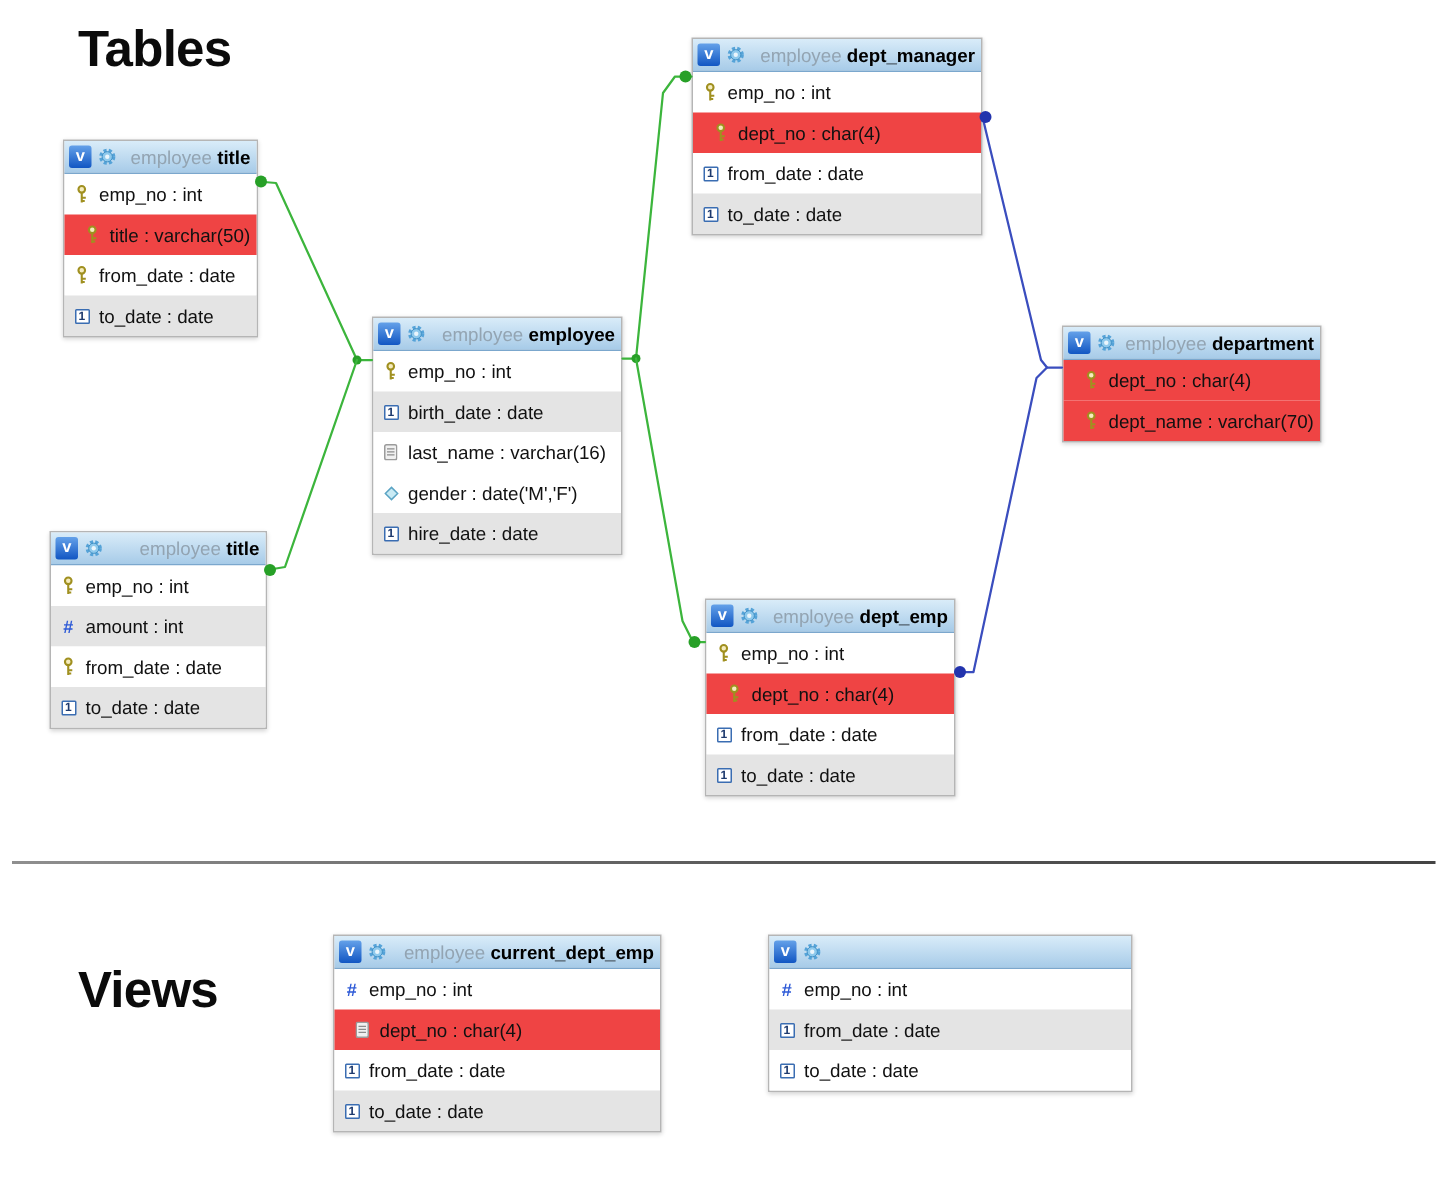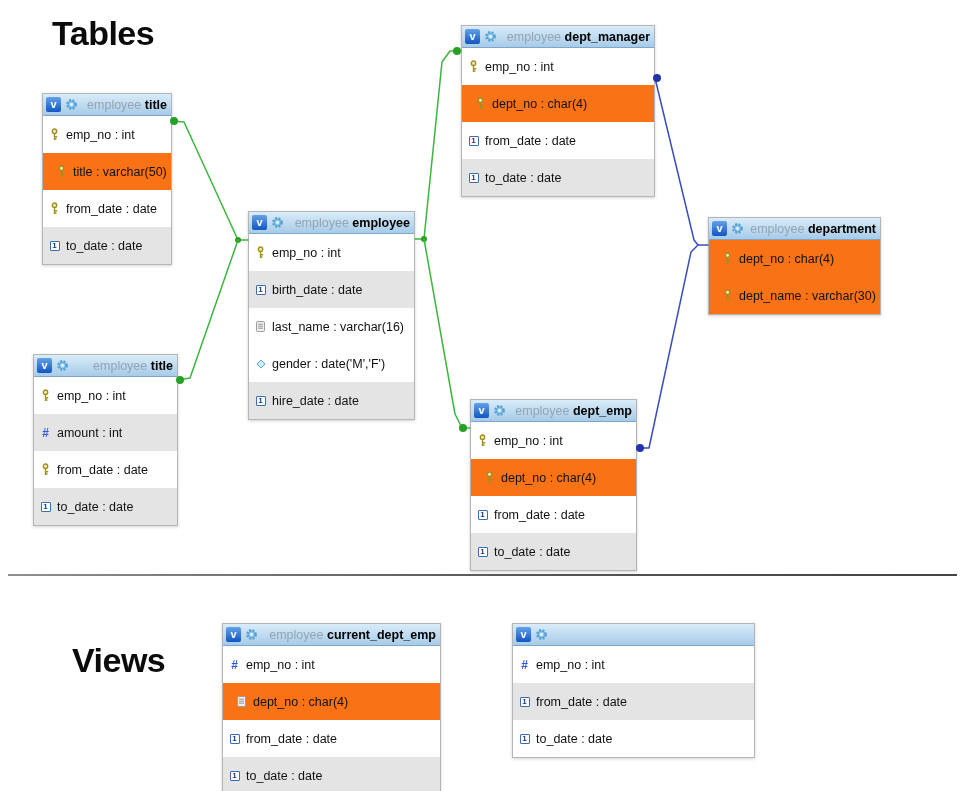--- a/index.html
+++ b/index.html
@@ -28,42 +28,42 @@
     width:15px;height:15px;flex:0 0 15px;border-radius:2px;
     background:linear-gradient(#64a1e9,#1156c3);
     color:#ffffff;font-weight:bold;font-size:11px;line-height:15px;text-align:center;
   }
   .gear-wrap{flex:0 0 13px;width:13px;height:13px;display:flex;align-items:center;justify-content:center;}
   .t-title{flex:1;text-align:right;white-space:nowrap;overflow:hidden;line-height:20px;}
   .t-schema{color:#93a4b2;}
   .t-name{color:#000000;font-weight:bold;}
 
   .col{
-    height:37px;box-sizing:border-box;display:flex;align-items:center;gap:5px;
+    height:27px;box-sizing:border-box;display:flex;align-items:center;gap:5px;
     padding:0 4px 0 5px;white-space:nowrap;color:#111111;
   }
   .col.white{background:#ffffff;}
   .col.gray{background:#e4e4e4;}
-  .col.pink{background:#f97316;padding-left:12px;}
+  .col.pink{background:#ef4444;padding-left:12px;}
   .ic{width:13px;flex:0 0 13px;display:flex;align-items:center;justify-content:center;}
   .lbl{overflow:hidden;}
 
   .date-ic{
     width:10px;height:10px;box-sizing:border-box;border:1px solid #3a6db2;border-radius:1px;
     background:#ffffff;font-size:8px;font-weight:700;color:#1e3a6e;
     line-height:8px;text-align:center;display:block;
   }
   .int-ic{color:#2f5bd7;font-weight:700;font-size:12px;line-height:1;display:block;}
 </style>
 </head>
 <body>
 
 <div class="canvas">
   <div class="section-title" style="left:52px;top:14px;">Tables</div>
-  <div class="section-title" style="left:72px;top:641px;">Views</div>
+  <div class="section-title" style="left:52px;top:641px;">Views</div>
   <div class="divider" style="left:8px;top:574px;width:949px;"></div>
 
   <div id="tables-layer">
       <div class="table-card" style="left: 42px; top: 93px; width: 130px;">
         <div class="t-head">
           <div class="v-icon">v</div>
           <span class="gear-wrap">
             <svg width="13" height="13" viewBox="0 0 16 16">
               <circle cx="8" cy="8" r="5.1" fill="none" stroke="#55a3d8" stroke-width="3.1" stroke-dasharray="2.4 1.7"></circle>
               <circle cx="8" cy="8" r="4.2" fill="#8ec9ec" stroke="#3f8fc4" stroke-width="0.8"></circle>
@@ -264,21 +264,21 @@
           </span>
           <span class="lbl">dept_no : char(4)</span>
         </div>
         <div class="col pink">
           <span class="ic">
             <svg width="11" height="13" viewBox="0 0 11 13">
               <circle cx="5.5" cy="3.2" r="2.2" fill="#f5ecbe" stroke="#a09020" stroke-width="1.4"></circle>
               <path d="M5.5 5.4 V12 M5.5 8.8 H8.2 M5.5 11 H7.5" stroke="#a09020" stroke-width="1.4" fill="none"></path>
             </svg>
           </span>
-          <span class="lbl">dept_name : varchar(30)</span>
+          <span class="lbl">dept_name : varchar(70)</span>
         </div>
       </div>
       <div class="table-card" style="left: 470px; top: 399px; width: 167px;">
         <div class="t-head">
           <div class="v-icon">v</div>
           <span class="gear-wrap">
             <svg width="13" height="13" viewBox="0 0 16 16">
               <circle cx="8" cy="8" r="5.1" fill="none" stroke="#55a3d8" stroke-width="3.1" stroke-dasharray="2.4 1.7"></circle>
               <circle cx="8" cy="8" r="4.2" fill="#8ec9ec" stroke="#3f8fc4" stroke-width="0.8"></circle>
               <circle cx="8" cy="8" r="1.8" fill="#eaf5fc"></circle>

